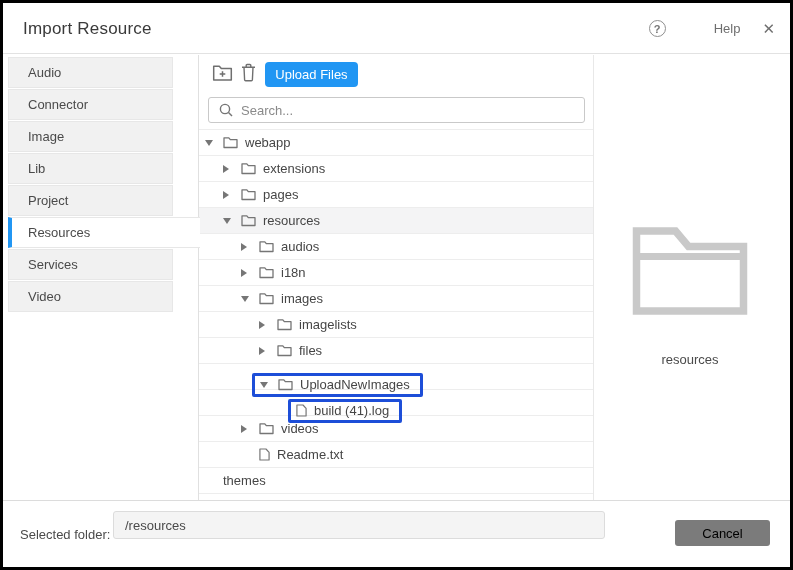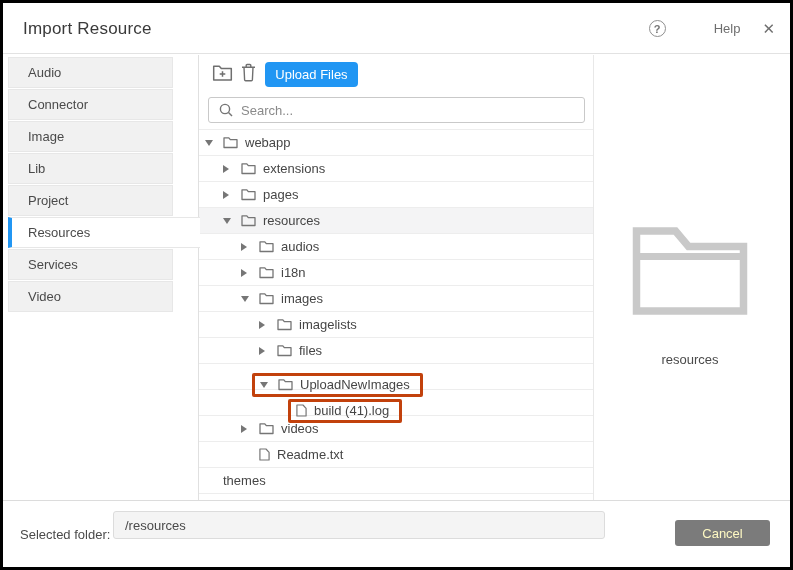--- a/index.html
+++ b/index.html
@@ -32,38 +32,38 @@
   .search-box { position:absolute; left:208px; top:97px; width:377px; height:26px; border:1px solid #c9c9c9; border-radius:3px; display:flex; align-items:center; background:#fff; z-index:2; }
   .search-box svg { margin-left:10px; flex:0 0 auto; }
   .search-box input { border:none; outline:none; flex:1; font-size:13px; font-family:inherit; color:#4a4a4a; margin-left:8px; background:transparent; }
   .search-box input::placeholder { color:#8a8a8a; }
 
   
   .tree { position:absolute; left:199px; top:129px; width:394px; height:371px; overflow:hidden; border-top:1px solid #ededed; z-index:2; background:#fff; }
   .tree-row { height:26px; border-bottom:1px solid #ededed; display:flex; align-items:center; cursor:pointer; background:#fff; }
   .tree-row.sel { background:#f4f4f5; }
   .row-inner { display:inline-flex; align-items:center; height:22px; }
-  .row-inner.obox { border:3px solid #c2410c; border-radius:2px; padding:0 10px 0 5px; margin-left:-7px; height:24px; background:transparent;margin-top:16px; }
+  .row-inner.obox { border:3px solid #1d4ed8; border-radius:2px; padding:0 10px 0 5px; margin-left:-7px; height:24px; background:transparent;margin-top:16px; }
   .arr-wrap { width:18px; display:inline-flex; align-items:center; flex:0 0 18px; }
   .arr { display:inline-block; width:0; height:0; }
   .arr.collapsed { border-top:4px solid transparent; border-bottom:4px solid transparent; border-left:6px solid #767676; }
   .arr.expanded { border-left:4.5px solid transparent; border-right:4.5px solid transparent; border-top:6px solid #767676; }
   .t-icon { display:inline-flex; align-items:center; margin-right:7px; flex:0 0 auto; }
   .t-label { font-size:13px; color:#464646; white-space:nowrap; }
 
   
   .preview { position:absolute; left:594px; top:55px; width:192px; height:445px; background:#fff; z-index:2; }
   .preview-folder { position:absolute; left:50%; transform:translateX(-50%); top:170px; }
   .preview-label { position:absolute; top:297px; width:100%; text-align:center; font-size:13px; color:#4a4a4a; }
 
   
   .footer { position:absolute; left:3px; right:3px; top:500px; bottom:3px; background:#fff; border-top:1px solid #dcdcdc; z-index:4; }
   .footer-label { position:absolute; left:17px; top:26px; font-size:13px; color:#4a4a4a; }
   .footer-input { position:absolute; left:110px; top:10px; width:492px; height:28px; background:#f4f4f4; border:1px solid #dcdcdc; border-radius:3px; font-size:13px; font-family:inherit; color:#4a4a4a; padding-left:11px; outline:none; }
-  .cancel-btn { position:absolute; left:672px; top:19px; width:95px; height:26px; background:#7b7b7b; border:none; border-radius:3px; color:#fef9c3; font-size:13px; font-family:inherit; cursor:pointer; }
+  .cancel-btn { position:absolute; left:672px; top:19px; width:95px; height:26px; background:#7b7b7b; border:none; border-radius:3px; color:#000000; font-size:13px; font-family:inherit; cursor:pointer; }
 </style>
 </head>
 <body>
 
 <div class="page">
 
   <div class="header">
     <div class="title">Import Resource</div>
     <div class="header-right">
       <span class="help-circle">?</span>

